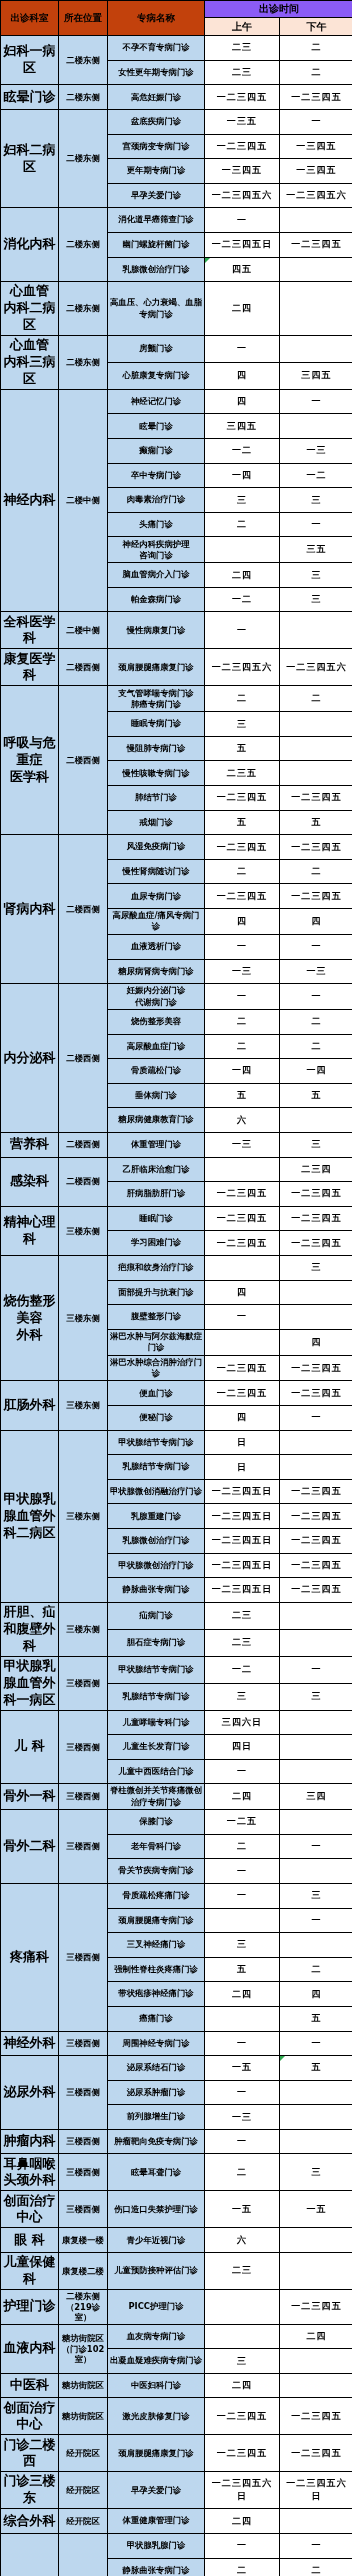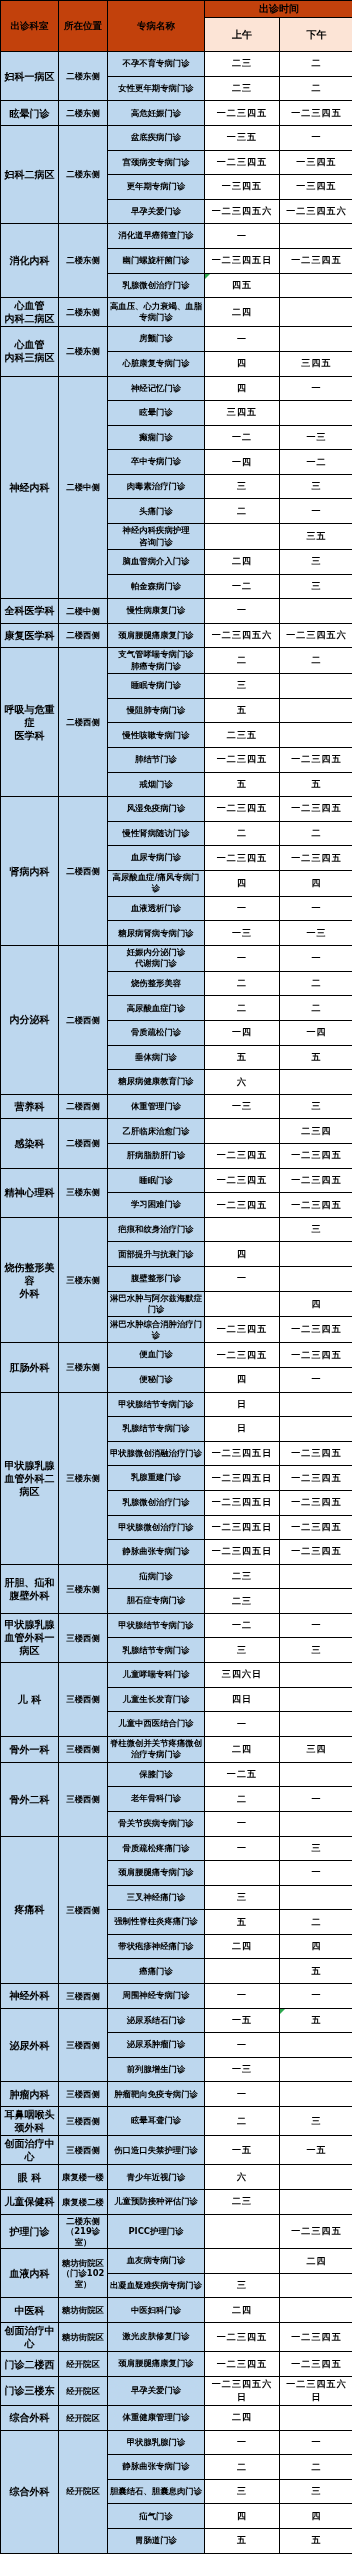--- a/index.html
+++ b/index.html
@@ -1,22 +1,22 @@
 <!DOCTYPE html>
 <html lang="zh" style="font-size:9px"><head>
 <meta charset="utf-8">
 <style>
   html,body{margin:0;padding:0;background:#ffffff;}
   body{font-family:"DejaVu Sans","Liberation Sans",sans-serif;font-weight:bold;color:#000;}
   table{border-collapse:collapse;table-layout:fixed;width:352px;border:1.1px solid #000;}
   th,td{border:0.6px solid #000;text-align:center;vertical-align:middle;padding:1.1px 1.7px;overflow:hidden;box-sizing:border-box;}
   thead th{background:#c2410c;font-size:9.5px;}
-  th.hd-orange{background:#c2410c;height:15px;font-size:10px;}
-  th.hd-peach{background:#FCE4D6;height:34px;font-size:10px;}
-  td.dept{background:#BDD7EE;font-size:10px;white-space:pre-line;line-height:1.3;}
+  th.hd-orange{background:#8b5cf6;height:15px;font-size:10px;}
+  th.hd-peach{background:#FCE4D6;height:18px;font-size:10px;}
+  td.dept{background:#BDD7EE;font-size:13px;white-space:pre-line;line-height:1.3;}
   td.loc{background:#BDD7EE;font-size:8.4px;white-space:pre-line;line-height:1.25;}
   td.clinic{background:#BDD7EE;font-size:8.4px;white-space:pre-line;line-height:1.35;}
   td.time{background:#ffffff;font-size:9px;letter-spacing:1.1px;position:relative;height:24.6px;}
   .marker{position:absolute;top:0;left:0;width:0;height:0;
           border-top:5px solid #2EA84F;border-right:5px solid transparent;}
 </style>
 </head>
 <body>
 
 <table>

